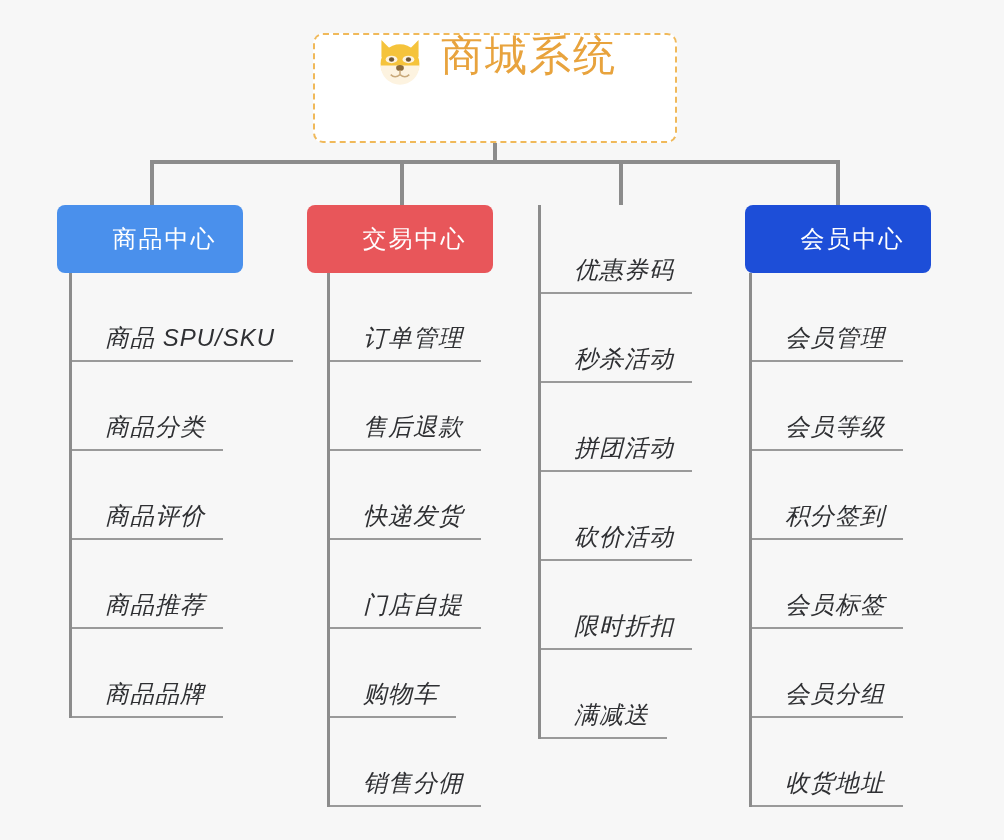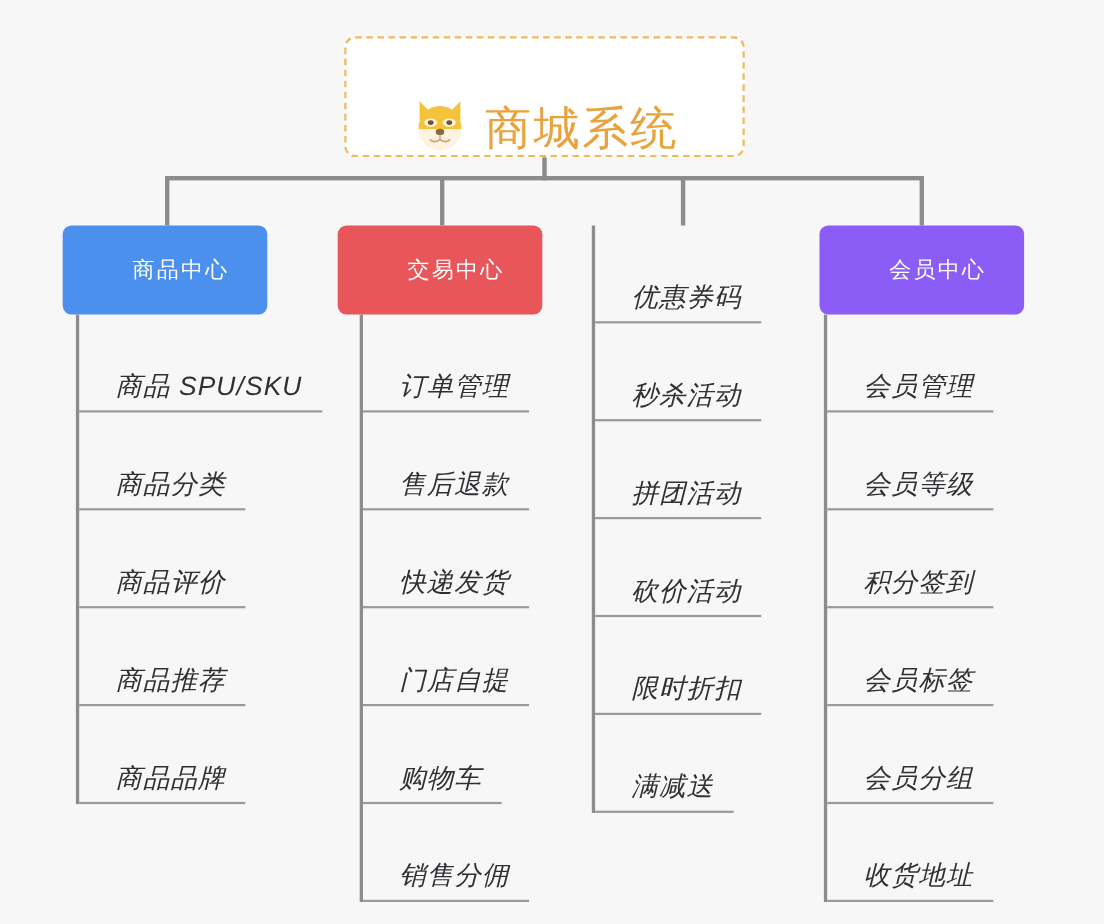--- a/index.html
+++ b/index.html
@@ -25,24 +25,23 @@
     position: absolute;
     left: 313px;
     top: 33px;
     width: 364px;
     height: 110px;
     box-sizing: border-box;
     background: #ffffff;
     border: 2px dashed #f0b95a;
     border-radius: 10px;
     display: flex;
-    align-items: flex-end;
+    align-items: flex-start;
     justify-content: center;
     gap: 14px;
-    font-family: Liberation Mono, monospace;
   }
   .root-icon {
     width: 54px;
     height: 54px;
     flex: 0 0 auto;
     display: block;
   }
   .root-title {
     font-size: 42px;
     line-height: 1;
@@ -59,27 +58,27 @@
   .conn-v { width: 4px; }
   .conn-h { height: 4px; }
 
   
   .column {
     position: absolute;
     top: 205px;
   }
   .cat-box {
     box-sizing: border-box;
-    height: 81px;
+    height: 68px;
     border-radius: 8px;
     display: flex;
     align-items: center;
     justify-content: center;
     color: #ffffff;
-    font-size: 20px;
+    font-size: 24px;
     letter-spacing: 2px;
     white-space: nowrap;
     padding-left: 29px;
   }
 
   .leaf-list {
     position: relative;
     margin-top: 0;
     padding-left: 15px;
     border-left: 3px solid #8c8c8c;
@@ -203,21 +202,21 @@
       <div class="leaf">
           <div class="leaf-inner"><span class="leaf-label">限时折扣</span></div>
         </div>
       <div class="leaf">
           <div class="leaf-inner"><span class="leaf-label">满减送</span></div>
         </div>
     </div>
   </div>
 
   <div class="column" style="left:745px;">
-    <div class="cat-box" style="width:186px; background:#8b5cf6;">
+    <div class="cat-box" style="width:186px; background:#1d4ed8;">
       <span>会员中心</span>
     </div>
     <div class="leaf-list" style="margin-left:4px;">
       <div class="leaf">
           <div class="leaf-inner"><span class="leaf-label">会员管理</span></div>
         </div>
       <div class="leaf">
           <div class="leaf-inner"><span class="leaf-label">会员等级</span></div>
         </div>
       <div class="leaf">

